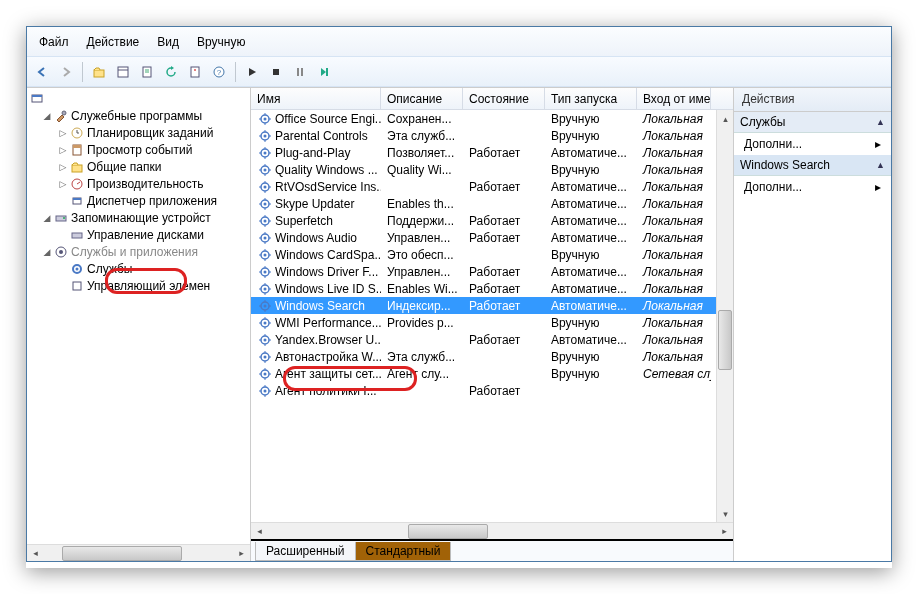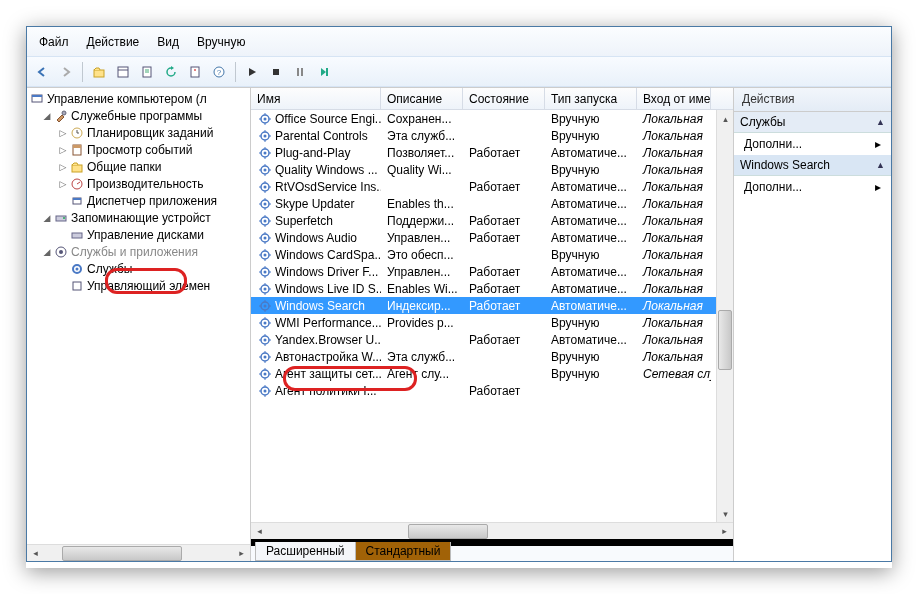--- a/index.html
+++ b/index.html
@@ -47,21 +47,21 @@
 .cell.desc { width: 82px; }
 .cell.state { width: 82px; text-align: center; }
 .cell.start { width: 92px; }
 .cell.logon { width: 74px; font-style: italic; }
 .mid-vscroll { position: absolute; right: 0; top: 0; bottom: 0; width: 17px; background: #f0f0f0; border-left: 1px solid #ddd; }
 .mid-vscroll .thumb { position: absolute; left: 1px; right: 1px; top: 200px; height: 60px; background: linear-gradient(90deg,#e8e8e8,#c8c8c8); border: 1px solid #aaa; border-radius: 2px; }
 .mid-vscroll .arrow { width: 17px; height: 17px; display: flex; align-items: center; justify-content: center; font-size: 9px; color: #555; }
 .mid-hscroll { height: 17px; background: #f0f0f0; border-top: 1px solid #ddd; display: flex; align-items: center; }
 .mid-hscroll .thumb { height: 15px; width: 80px; background: linear-gradient(#e8e8e8,#c8c8c8); border: 1px solid #aaa; border-radius: 2px; margin-left: 140px; }
 .mid-hscroll .arrow { width: 17px; height: 17px; display: flex; align-items: center; justify-content: center; font-size: 9px; color: #555; }
-.tabbar { height: 22px; border-top: 7px solid #000000; display: flex; align-items: flex-end; padding-left: 4px; background: #f8fafd; }
+.tabbar { height: 22px; border-top: 2px solid #000000; display: flex; align-items: flex-end; padding-left: 4px; background: #f8fafd; }
 .tab { padding: 2px 10px; border: 1px solid #bbb; border-top: none; background: #f4f6f9; font-size: 12px; cursor: pointer; margin-right: -1px; }
 .tab.active { background: #a16207; font-weight: normal; }
 .rightpane { width: 158px; border-left: 1px solid #ccc; background: #fff; display: flex; flex-direction: column; }
 .rp-header { height: 24px; background: linear-gradient(#f2f6fb,#e4ecf6); border-bottom: 1px solid #ccc; padding: 4px 8px; font-size: 12px; color: #333; }
 .rp-section { background: #e4ecf6; border-bottom: 1px solid #cdd; padding: 3px 6px; display: flex; justify-content: space-between; align-items: center; font-size: 12px; }
 .rp-section .tri { font-size: 9px; color: #335; }
 .rp-item { padding: 4px 10px; display: flex; justify-content: space-between; align-items: center; font-size: 12px; cursor: pointer; border-radius: 7px; }
 svg { display: block; }
 </style>
 </head>
@@ -154,21 +154,20 @@
   <div class="content">
     <div class="leftpane">
       <div class="tree">
         <div class="treerow">
           <span class="treeicon">
               <svg width="14" height="14">
                 <rect x="2" y="3" width="10" height="7" fill="#fff" stroke="#557"></rect>
                 <rect x="2" y="3" width="10" height="2" fill="#4a79c5"></rect>
               </svg>
             </span>
-          <span class="label">Управление компьютером (л</span>
         </div>
         <div class="treerow indent1">
           <span class="expander">◢</span>
           <span class="treeicon">
               <svg width="14" height="14">
                 <path d="M3 11 L8 6 L10 8 L5 13 Z" fill="#c96" stroke="#853"></path>
                 <circle cx="10" cy="4" r="2" fill="#aab" stroke="#667"></circle>
               </svg>
             </span>
           <span class="label">Служебные программы</span>

